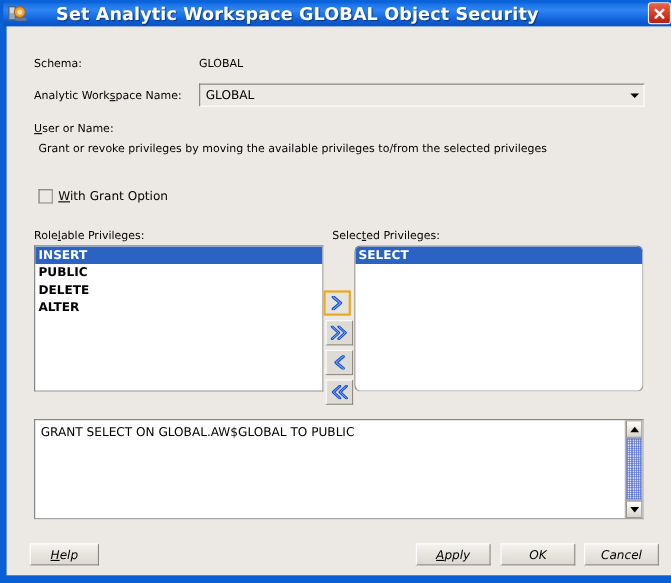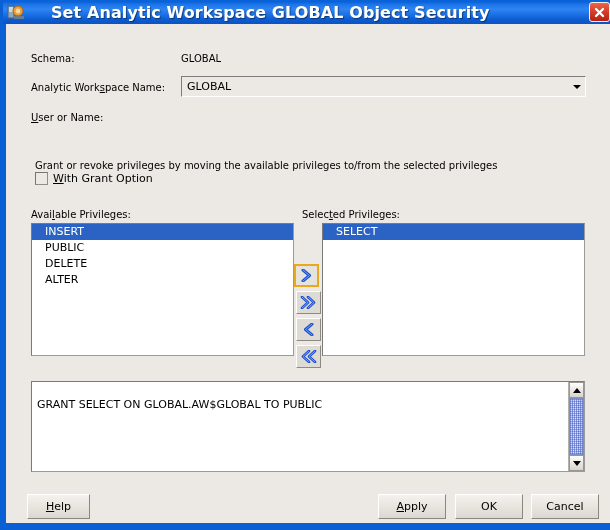--- a/index.html
+++ b/index.html
@@ -153,23 +153,24 @@
     border-top-color: #7a7a7a;
     border-left-color: #7a7a7a;
     overflow: hidden;
     padding: 0;
   }
   .list-item {
     height: 16px;
     line-height: 16px;
     font-size: 11px;
     color: #000;
-    padding-left: 13px;
+    padding-left: 3px;
     white-space: nowrap;
     cursor: default;
+    font-weight: bold;
   }
   .list-item.sel {
     background: #2a63c4;
     color: #ffffff;
   }
 
   
   .xfer {
     position: absolute;
     width: 25px; height: 23px;
@@ -201,21 +202,20 @@
     border-left-color: #7a7a7a;
     overflow: hidden;
   }
   .sqltext {
     font-family: "DejaVu Sans", "Liberation Sans", sans-serif;
     font-size: 11px;
     color: #000;
     padding: 4px 5px;
     white-space: pre-wrap;
     word-break: break-all;
-    margin-top: 12px;
   }
   .vscroll {
     position: absolute;
     right: 0; top: 0;
     width: 16px; height: 100%;
     background: #f1eee9;
     border-left: 1px solid #b3b0aa;
     box-sizing: border-box;
   }
   .sb-btn {
@@ -251,34 +251,35 @@
       linear-gradient(90deg, #cfd6f2 0%, #dfe3f7 40%, #c6cfee 100%);
     border: 1px solid #7f8ec4;
     box-sizing: border-box;
     cursor: pointer;
   }
 
   
   .btn {
     position: absolute;
     box-sizing: border-box;
-    height: 25px;
+    height: 20px;
     background: linear-gradient(180deg, #f4f2ee 0%, #e9e6e0 45%, #dcd8d1 100%);
     border: 1px solid #a6a29a;
     border-top-color: #ffffff;
     border-left-color: #ffffff;
     border-right-color: #8b877f;
     border-bottom-color: #8b877f;
     display: flex;
     align-items: center;
     justify-content: center;
     font-size: 11px;
     color: #000;
     cursor: pointer;
     user-select: none;
+    font-style: italic;
   }
 </style>
 </head>
 <body>
 
 <div class="window">
 
   <div class="titlebar">
     <span class="title-icon">
       <svg width="18" height="18" viewBox="0 0 18 18">
@@ -305,28 +306,28 @@
     <span class="row-label" style="left:25px; top:58px;"><span>Analytic Work</span><span class="mn">s</span><span>pace Name:</span></span>
     <div class="combo" style="left:175px; top:52px; width:405px;">
       <span class="cval">GLOBAL</span>
       <span class="carrow">
           <span class="tri-down"></span>
         </span>
     </div>
 
     <span class="row-label" style="left:25px; top:88px;"><span class="mn">U</span><span>ser or Name:</span></span>
 
-    <span class="row-label" style="left:29px; top:136px;">Grant or revoke privileges by moving the available privileges to/from the selected privileges</span>
+    <span class="row-label" style="left:29px; top:106px;">Grant or revoke privileges by moving the available privileges to/from the selected privileges</span>
 
     <div class="chk-wrap" style="left:29px; top:148px;">
       <span class="chk-box"></span>
       <span class="chk-label"><span class="mn">W</span><span>ith Grant Option</span></span>
     </div>
 
-    <span class="row-label" style="left:25px; top:185px;"><span>Avai</span><span class="mn">l</span><span>able Privileges:</span></span>
+    <span class="row-label" style="left:25px; top:185px;"><span>Role</span><span class="mn">l</span><span>able Privileges:</span></span>
     <div class="listbox" style="left:25px; top:199px; width:263px; height:133px;">
       <div class="list-item sel">INSERT</div>
       <div class="list-item">PUBLIC</div>
       <div class="list-item">DELETE</div>
       <div class="list-item">ALTER</div>
     </div>
 
     <div class="xfer focus" style="left:288px; top:240px;">
       <span>
         <svg width="15" height="13" viewBox="0 0 15 13">
@@ -358,21 +359,21 @@
         <svg width="17" height="13" viewBox="0 0 17 13">
           <path d="M15 1 L9 6.5 L15 12" fill="none" stroke="#1e4fd0" stroke-width="2.6" stroke-linejoin="round" stroke-linecap="round"></path>
           <path d="M9 1 L3 6.5 L9 12" fill="none" stroke="#1e4fd0" stroke-width="2.6" stroke-linejoin="round" stroke-linecap="round"></path>
           <path d="M15 1 L9 6.5 L15 12" fill="none" stroke="#7db0f7" stroke-width="0.9" stroke-linejoin="round"></path>
           <path d="M9 1 L3 6.5 L9 12" fill="none" stroke="#7db0f7" stroke-width="0.9" stroke-linejoin="round"></path>
         </svg>
       </span>
     </div>
 
     <span class="row-label" style="left:296px; top:185px;"><span>Selec</span><span class="mn">t</span><span>ed Privileges:</span></span>
-    <div class="listbox" style="left:316px; top:199px; width:263px; height:133px;">
+    <div class="listbox" style="left:316px; top:199px; width:263px; height:133px;border-radius:6px;">
       <div class="list-item sel">SELECT</div>
     </div>
 
     <span class="row-label" style="left:25px; top:364px;">SQL Commands:</span>
     <div class="sqlbox" style="left:25px; top:357px; width:554px; height:91px;">
       <div class="sqltext">GRANT SELECT ON GLOBAL.AW$GLOBAL TO PUBLIC</div>
       <div class="vscroll">
         <div class="sb-btn sb-up">
             <span class="tri-up-sm"></span>
           </div>

